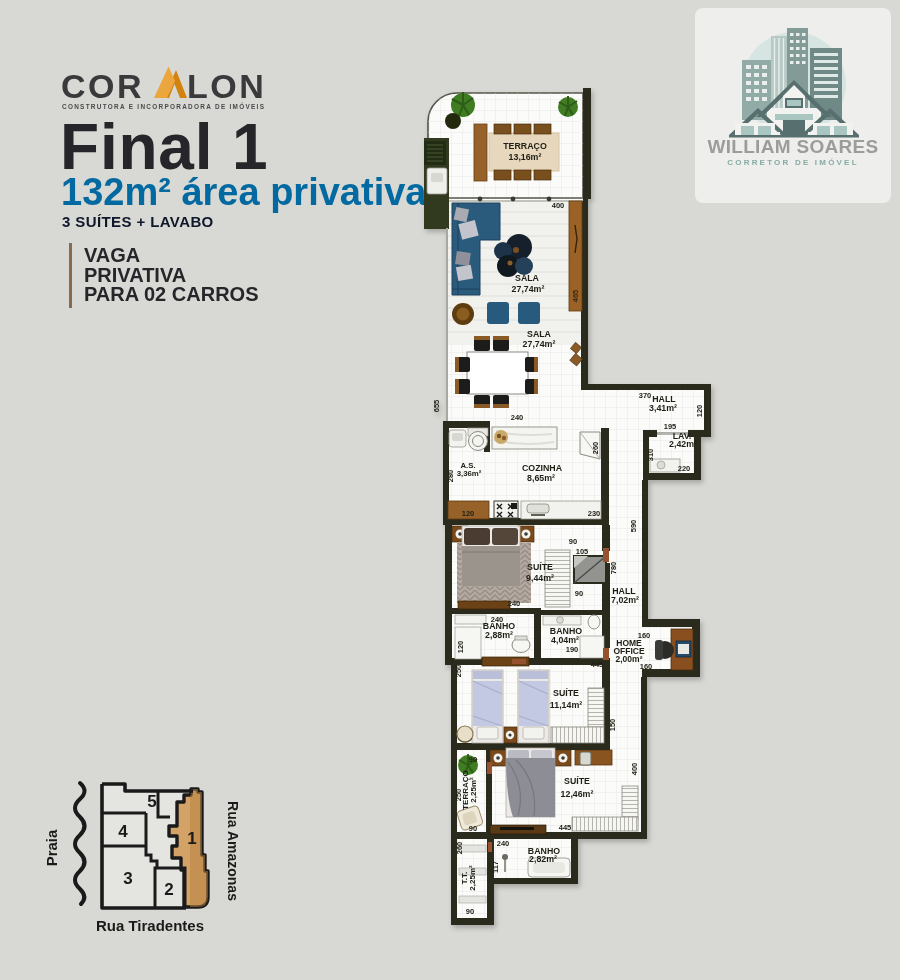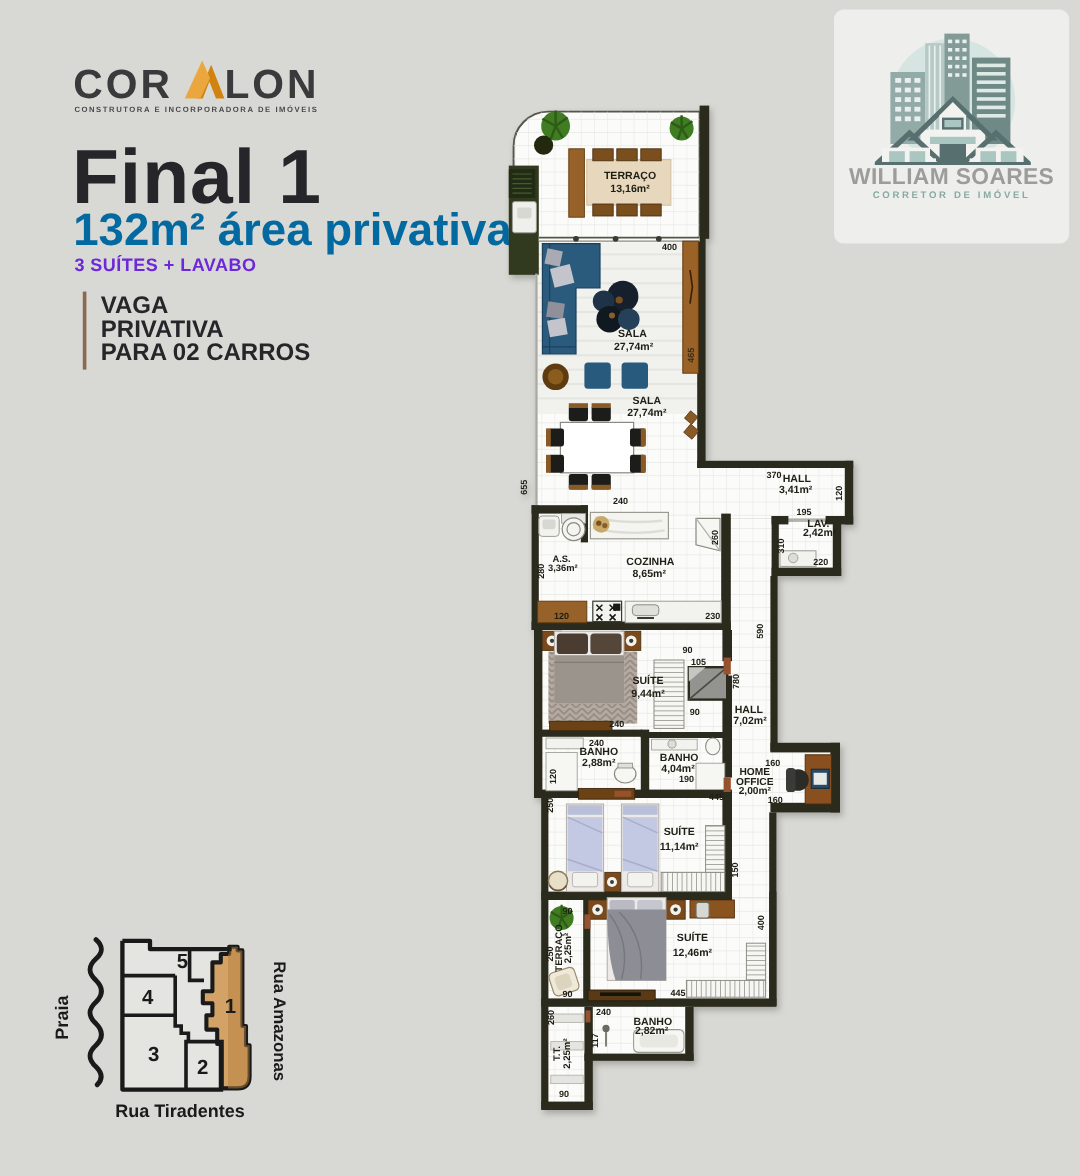--- a/index.html
+++ b/index.html
@@ -3,37 +3,37 @@
 <meta charset="utf-8">
 <style>
   html,body{margin:0;padding:0;}
   body{width:900px;height:980px;background:#d8d8d4;position:relative;overflow:hidden;
        font-family:"Liberation Sans",sans-serif;}
   .abs{position:absolute;}
 </style>
 </head>
 <body>
 
-<div class="abs" style="left:61px;top:48px;width:220px;height:48px;">
+<div class="abs" style="left:61px;top:64px;width:220px;height:48px;">
   <svg width="220" height="48" viewBox="0 0 220 48">
     <text x="0" y="34" font-size="34" font-weight="bold" letter-spacing="2.5" fill="#3a3a3c">COR</text>
     <g>
       <path d="M103,34 L115,6 L126,34 L119,34 L113.5,20 L108,34 Z" fill="#d2820f"></path>
       <path d="M93,34 L107.5,2.5 L114,17 L106,34 Z" fill="#eba73e"></path>
     </g>
     <text x="126" y="34" font-size="34" font-weight="bold" letter-spacing="2.5" fill="#3a3a3c">LON</text>
     <text x="1" y="45" font-size="6.4" font-weight="bold" letter-spacing="1.3" fill="#4a4a4c">CONSTRUTORA E INCORPORADORA DE IMÓVEIS</text>
   </svg>
 </div>
 
 <div class="abs" style="left:60px;top:110px;font-size:64px;font-weight:bold;color:#26262a;letter-spacing:0.8px;">Final 1</div>
 
 <div class="abs" style="left:61px;top:171px;font-size:38px;font-weight:bold;color:#0369a1;">132m² área privativa</div>
 
-<div class="abs" style="left:62px;top:213px;font-size:15px;font-weight:bold;color:#6d28d9;letter-spacing:0.4px;">3 SUÍTES + LAVABO</div>
+<div class="abs" style="left:62px;top:213px;font-size:15px;font-weight:bold;color:#0f172a;letter-spacing:0.4px;">3 SUÍTES + LAVABO</div>
 
 <div class="abs" style="left:69px;top:243px;width:220px;border-left:3px solid #8a6a4e;padding-left:12px;">
   <div style="font-size:20px;font-weight:bold;color:#26262a;line-height:19.5px;padding-top:3px;padding-bottom:3px;">VAGA<br>PRIVATIVA<br>PARA 02 CARROS</div>
 </div>
 
 <div class="abs" style="left:695px;top:8px;width:196px;height:195px;background:#eeeeec;border-radius:8px;"></div>
 <div class="abs" style="left:695px;top:8px;width:196px;height:190px;">
   <svg width="196" height="195" viewBox="0 0 196 195">
 
     <circle cx="99" cy="76" r="52" fill="#d6e5e1"></circle>

